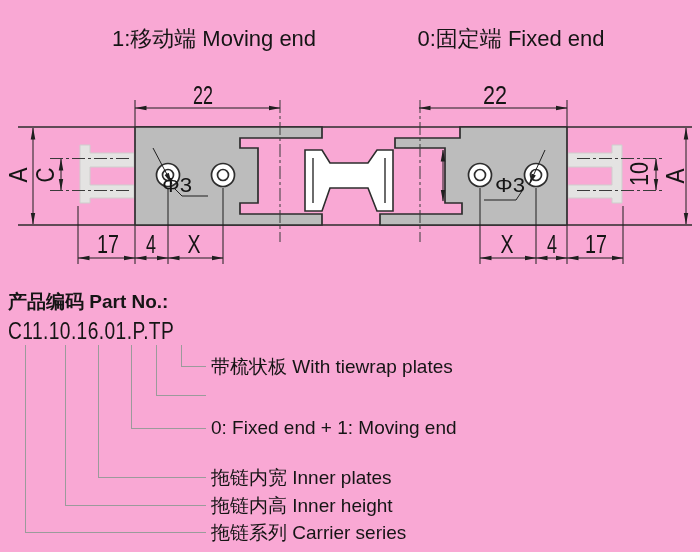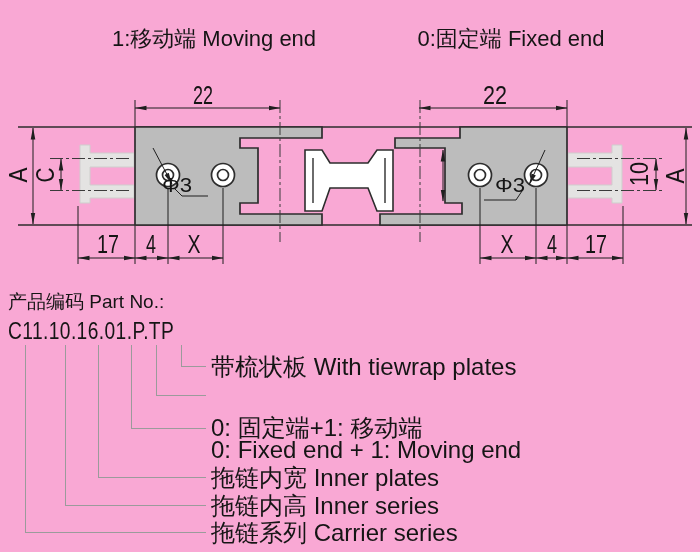--- a/index.html
+++ b/index.html
@@ -25,25 +25,25 @@
   .hole-i{fill:#ffffff;stroke:var(--outline);stroke-width:1.7;}
   .dim-l{stroke:var(--dim-line);stroke-width:1;fill:none;}
   .cl{stroke:#3a3a3a;stroke-width:1;fill:none;stroke-dasharray:13 3 3 3;}
   .flare{stroke:var(--outline);stroke-width:1.4;fill:none;}
   .dim-t{font:25px "Liberation Sans", sans-serif;fill:var(--text);}
   .dim-ts{font:21px "Liberation Sans", sans-serif;fill:var(--text);}
   .hdr-t{font:22px "Liberation Sans", sans-serif;fill:var(--text);}
   #arrowhead path{fill:var(--dim-line);}
 
   
-  .pn-title{position:absolute;left:8px;top:289px;font-size:19px;color:var(--text);white-space:nowrap;}
+  .pn-title{position:absolute;left:8px;top:289px;font-size:19px;color:var(--text);white-space:nowrap;font-weight:bold;}
   .pn-code{position:absolute;left:8px;top:317px;font-size:24px;letter-spacing:.5px;color:var(--text);
            transform:scaleX(.8);transform-origin:left top;white-space:nowrap;}
   .leader{position:absolute;border-left:1px solid var(--leader);border-bottom:1px solid var(--leader);}
-  .legend-label{position:absolute;left:211px;font-size:24px;line-height:22px;color:var(--text);white-space:nowrap;}
+  .legend-label{position:absolute;left:211px;font-size:19px;line-height:22px;color:var(--text);white-space:nowrap;}
 </style>
 </head>
 <body>
 
 <div id="page">
 
   <svg id="drawing" width="700" height="278" viewBox="0 0 700 278">
     <defs>
       <marker id="arrowhead" viewBox="0 0 12 6" refX="11.5" refY="3" markerWidth="12" markerHeight="6" orient="auto-start-reverse" markerUnits="userSpaceOnUse">
         <path d="M12,3 L0,0.7 L0,5.3 Z"></path>
@@ -144,20 +144,19 @@
 
   <div class="leader" style="left:181px;top:345px;width:24px;height:21px;"></div>
   <div class="leader" style="left:156px;top:345px;width:49px;height:50px;"></div>
   <div class="leader" style="left:131px;top:345px;width:74px;height:83px;"></div>
   <div class="leader" style="left:98px;top:345px;width:107px;height:132px;"></div>
   <div class="leader" style="left:65px;top:345px;width:140px;height:160px;"></div>
   <div class="leader" style="left:25px;top:345px;width:180px;height:187px;"></div>
 
   <div class="legend-label" style="top:356px;">带梳状板 With tiewrap plates</div>
   <div class="legend-label" style="top:417px;">
-    <div>0: 固定端+1: 移动端</div>
     <div>0: Fixed end + 1: Moving end</div>
   </div>
   <div class="legend-label" style="top:467px;">拖链内宽 Inner plates</div>
-  <div class="legend-label" style="top:495px;">拖链内高 Inner series</div>
+  <div class="legend-label" style="top:495px;">拖链内高 Inner height</div>
   <div class="legend-label" style="top:522px;">拖链系列 Carrier series</div>
 
 </div>
 
 </body></html>

